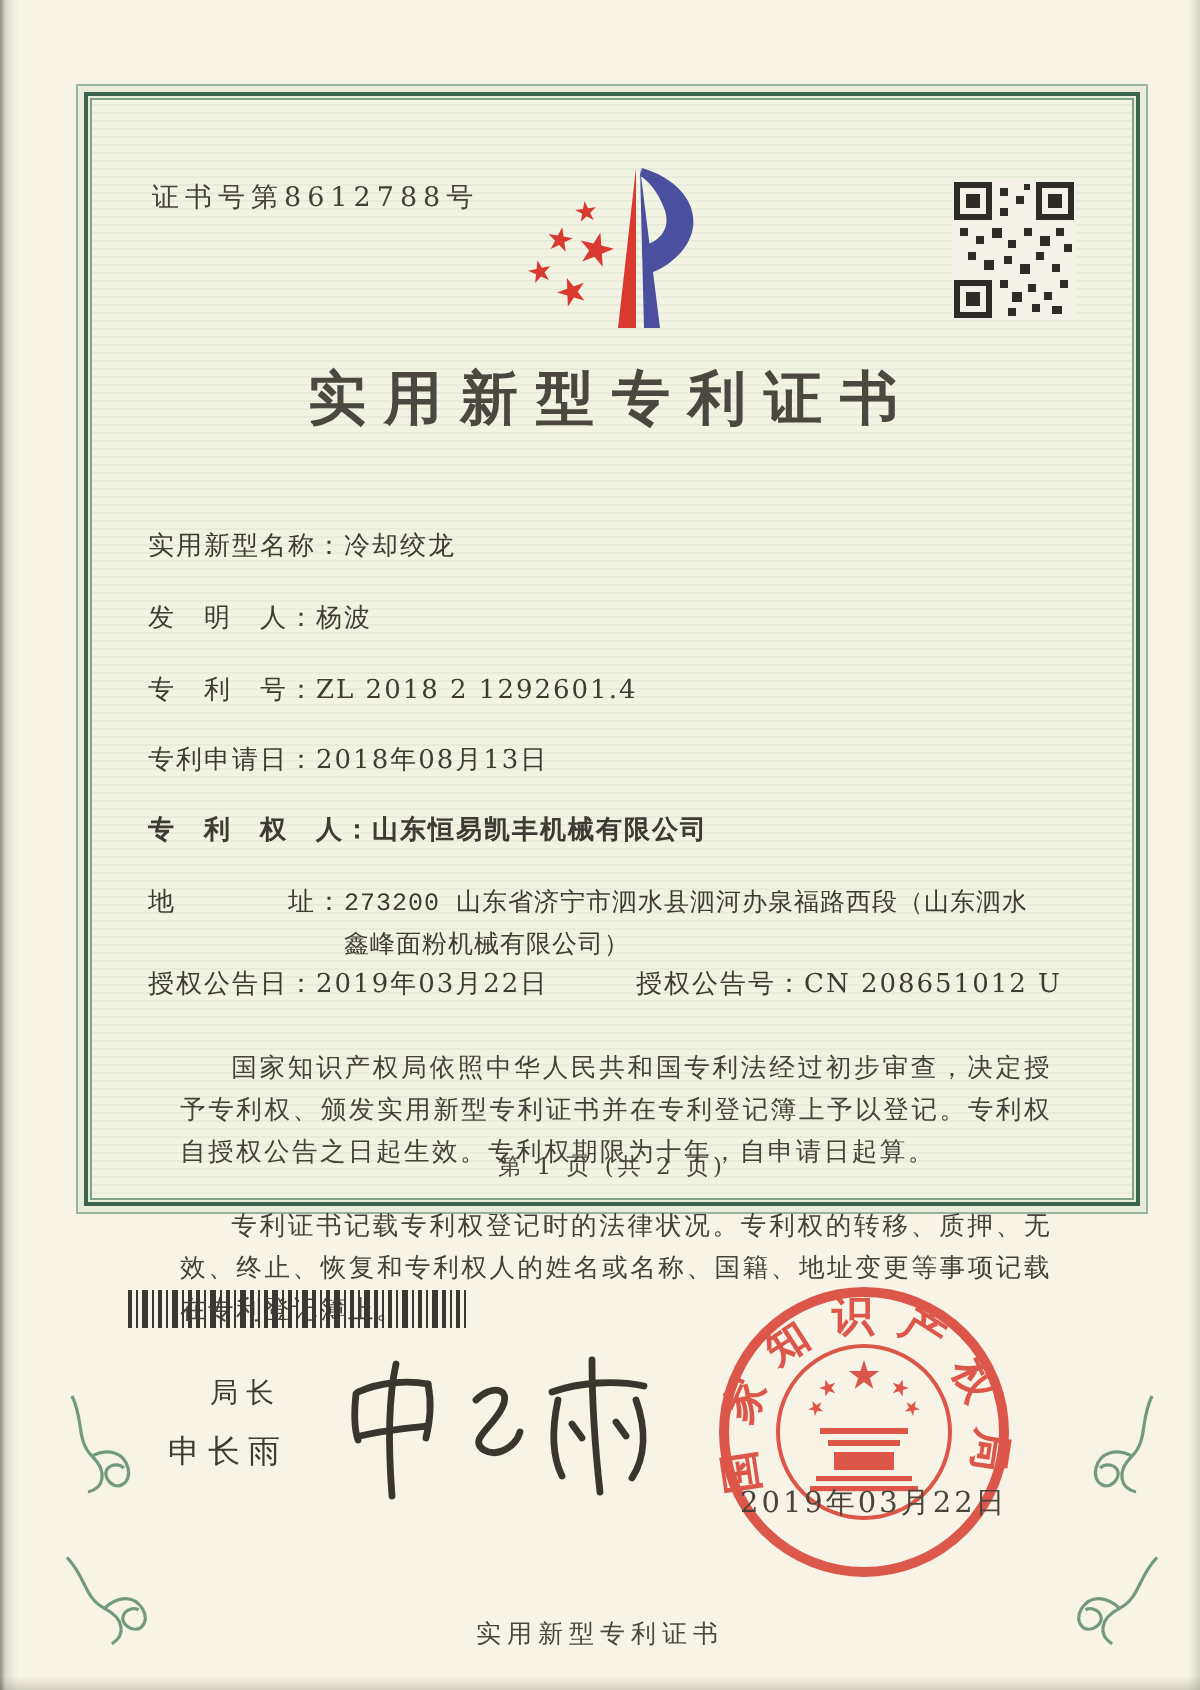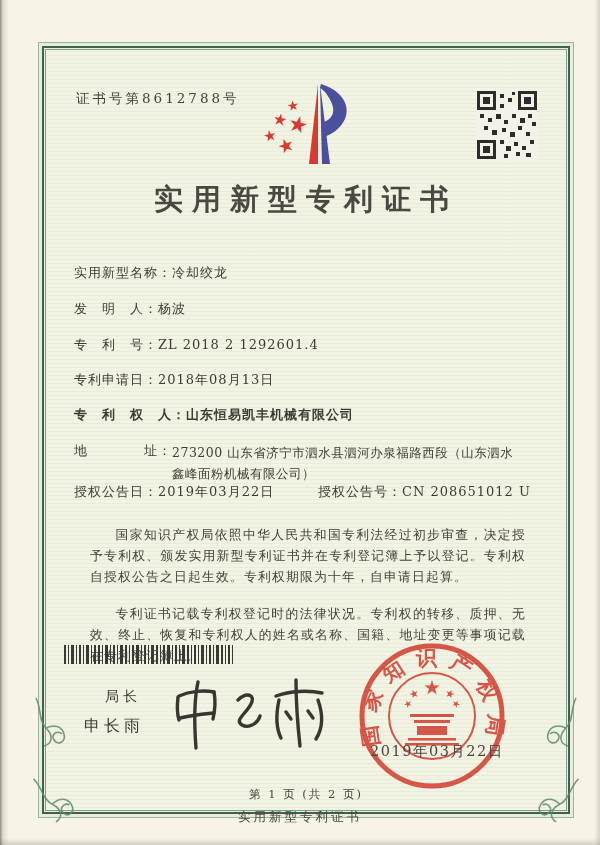--- a/index.html
+++ b/index.html
@@ -11,40 +11,40 @@
   }
   .paper{
     position:absolute;inset:0;
     background:
       linear-gradient(90deg, rgba(60,60,55,.55) 0px, rgba(150,148,135,.25) 3px, rgba(0,0,0,0) 9px),
       linear-gradient(270deg, rgba(120,118,105,.25) 0px, rgba(0,0,0,0) 6px),
       linear-gradient(0deg, rgba(120,118,105,.28) 0px, rgba(0,0,0,0) 7px),
       #f7f4e7;
   }
   .frame{
-    position:absolute;left:42px;top:46px;width:528px;height:768px;
+    position:absolute;left:42px;top:46px;width:528px;height:557px;
     box-sizing:border-box;
     border:2px solid #3c6350;
     box-shadow: inset 0 0 0 1px #e9ecdb, inset 0 0 0 2px #7fa089, 0 0 0 3px #e9ecdb, 0 0 0 4px #9ab3a0;
     background-color:#f2f3e3;
     background-image:repeating-linear-gradient(0deg, rgba(140,175,145,.10) 0px, rgba(140,175,145,.10) 1px, rgba(0,0,0,0) 1px, rgba(0,0,0,0) 4px);
   }
   .cert-no{position:absolute;left:32px;top:42px;font-size:13.5px;letter-spacing:3px;color:#44413b;}
   .logo{position:absolute;left:212px;top:28px;}
   .qr{position:absolute;left:432px;top:42px;}
   .title{
     position:absolute;left:0;right:0;top:132px;margin:0;text-align:center;
     font-size:29px;font-weight:bold;letter-spacing:9px;color:#4b4741;
   }
   .fields{position:absolute;left:30px;top:216px;right:22px;font-size:13px;}
   .row{position:absolute;left:0;white-space:nowrap;letter-spacing:1px;}
   .row .label{display:inline-block;color:#3e3b35;}
   .row .value{color:#3e3b35;}
   .r1{top:0;} .r2{top:36px;} .r3{top:72px;} .r4{top:107px;} .r5{top:142px;font-weight:bold;} .r6{top:178px;}
-  .r6{white-space:normal;}
+  .r6{white-space:normal;font-family:Liberation Mono, monospace;}
   .r6 .label{vertical-align:top;}
   .r6 .value{display:inline-block;width:352px;line-height:21px;font-size:12.5px;letter-spacing:.5px;vertical-align:top;white-space:normal;}
   .grant-row{top:219px;width:100%;}
   .grant-no{position:absolute;left:244px;top:0;white-space:nowrap;}
   .body-text{
     position:absolute;left:30px;right:26px;top:460px;
     font-size:12.8px;line-height:21px;text-align:justify;letter-spacing:1.2px;color:#45423b;
   }
   .body-text p{margin:16px;text-indent:2em;}
   .barcode{position:absolute;left:20px;top:597px;}

